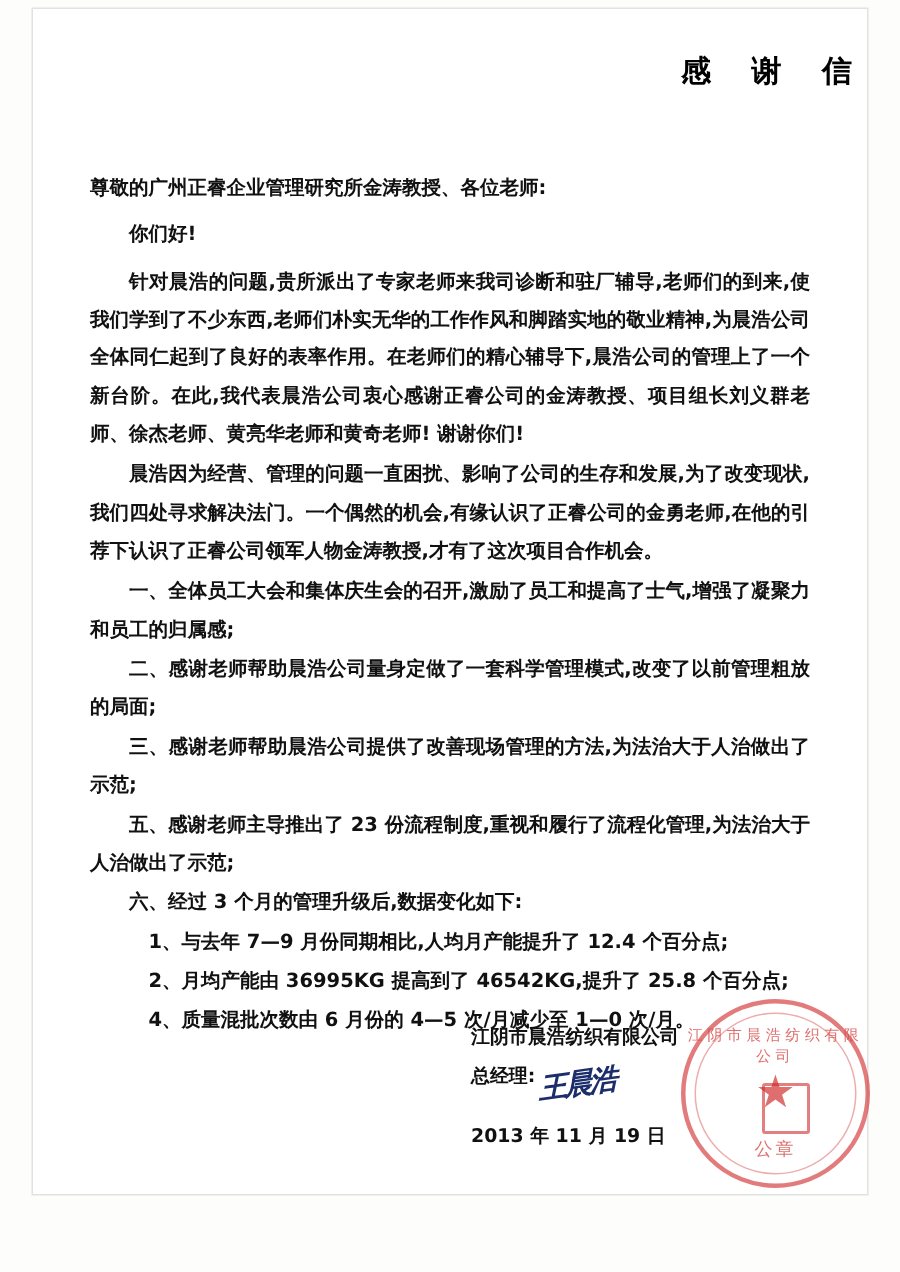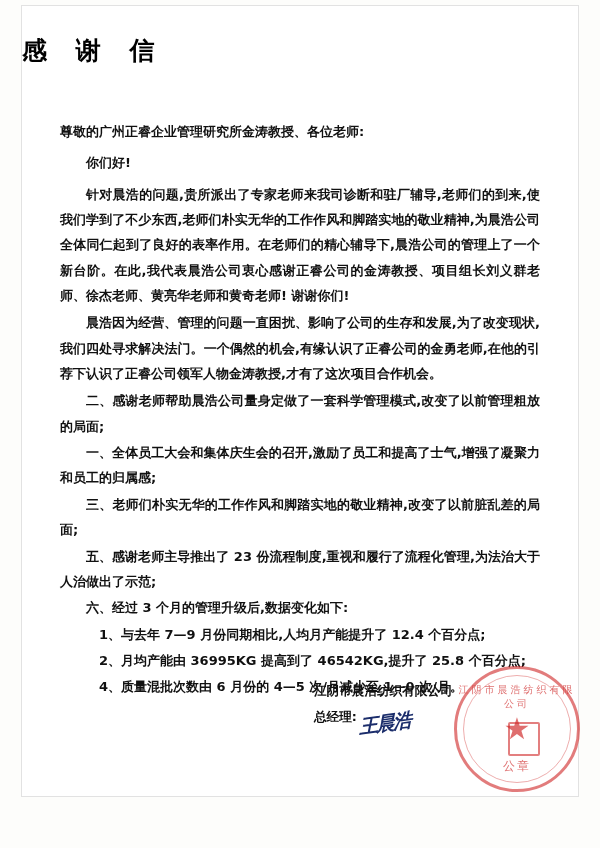--- a/index.html
+++ b/index.html
@@ -23,22 +23,22 @@
   .sheet {
     position: absolute;
     left: 22px;
     top: 6px;
     width: 556px;
     height: 790px;
     background: #ffffff;
     box-shadow: 0 0 0 1px #e2e2e2;
   }
   .title {
-    text-align: left;
-    font-size: 25px;
+    text-align: right;
+    font-size: 20px;
     font-weight: bold;
     letter-spacing: 10px;
     margin-top: 28px;
     color: #000;
     font-family: "DejaVu Serif", "Liberation Serif", serif;
   }
   .body-block {
     margin: 52px 38px 0 38px;
     font-size: 13px;
     line-height: 1.95;
@@ -175,23 +175,23 @@
 
     <div class="title">感 谢 信</div>
 
     <div class="body-block">
       <div class="salutation">尊敬的广州正睿企业管理研究所金涛教授、各位老师:</div>
       <div class="greeting">你们好!</div>
 
       <div class="para">针对晨浩的问题,贵所派出了专家老师来我司诊断和驻厂辅导,老师们的到来,使我们学到了不少东西,老师们朴实无华的工作作风和脚踏实地的敬业精神,为晨浩公司全体同仁起到了良好的表率作用。在老师们的精心辅导下,晨浩公司的管理上了一个新台阶。在此,我代表晨浩公司衷心感谢正睿公司的金涛教授、项目组长刘义群老师、徐杰老师、黄亮华老师和黄奇老师! 谢谢你们!</div>
       <div class="para">晨浩因为经营、管理的问题一直困扰、影响了公司的生存和发展,为了改变现状,我们四处寻求解决法门。一个偶然的机会,有缘认识了正睿公司的金勇老师,在他的引荐下认识了正睿公司领军人物金涛教授,才有了这次项目合作机会。</div>
 
+      <div class="list-item">一、全体员工大会和集体庆生会的召开,激励了员工和提高了士气,增强了凝聚力和员工的归属感;</div>
       <div class="list-item">二、感谢老师帮助晨浩公司量身定做了一套科学管理模式,改变了以前管理粗放的局面;</div>
-      <div class="list-item">一、全体员工大会和集体庆生会的召开,激励了员工和提高了士气,增强了凝聚力和员工的归属感;</div>
-      <div class="list-item">三、老师们朴实无华的工作作风和脚踏实地的敬业精神,改变了以前脏乱差的局面;</div>
+      <div class="list-item">三、感谢老师帮助晨浩公司提供了改善现场管理的方法,为法治大于人治做出了示范;</div>
       <div class="list-item">五、感谢老师主导推出了 23 份流程制度,重视和履行了流程化管理,为法治大于人治做出了示范;</div>
       <div class="list-item">六、经过 3 个月的管理升级后,数据变化如下:</div>
 
       <div class="sub-item">1、与去年 7—9 月份同期相比,人均月产能提升了 12.4 个百分点;</div>
       <div class="sub-item">2、月均产能由 36995KG 提高到了 46542KG,提升了 25.8 个百分点;</div>
       <div class="sub-item">4、质量混批次数由 6 月份的 4—5 次/月减少至 1—0 次/月。</div>
     </div>
 
     <div class="seal">
       <div class="inner-ring"></div>
@@ -200,16 +200,17 @@
       <div class="seal-bottom">公章</div>
     </div>
     <div class="seal-box"></div>
 
     <div class="signature">
       <div class="sig-line">江阴市晨浩纺织有限公司</div>
       <div class="sig-title-row">
         <span>总经理:</span>
         <span class="sig-handwrite">王晨浩</span>
       </div>
+      <div class="sig-line">2013 年 11 月 19 日</div>
     </div>
 
   </div>
 </div>
 
 </body></html>

